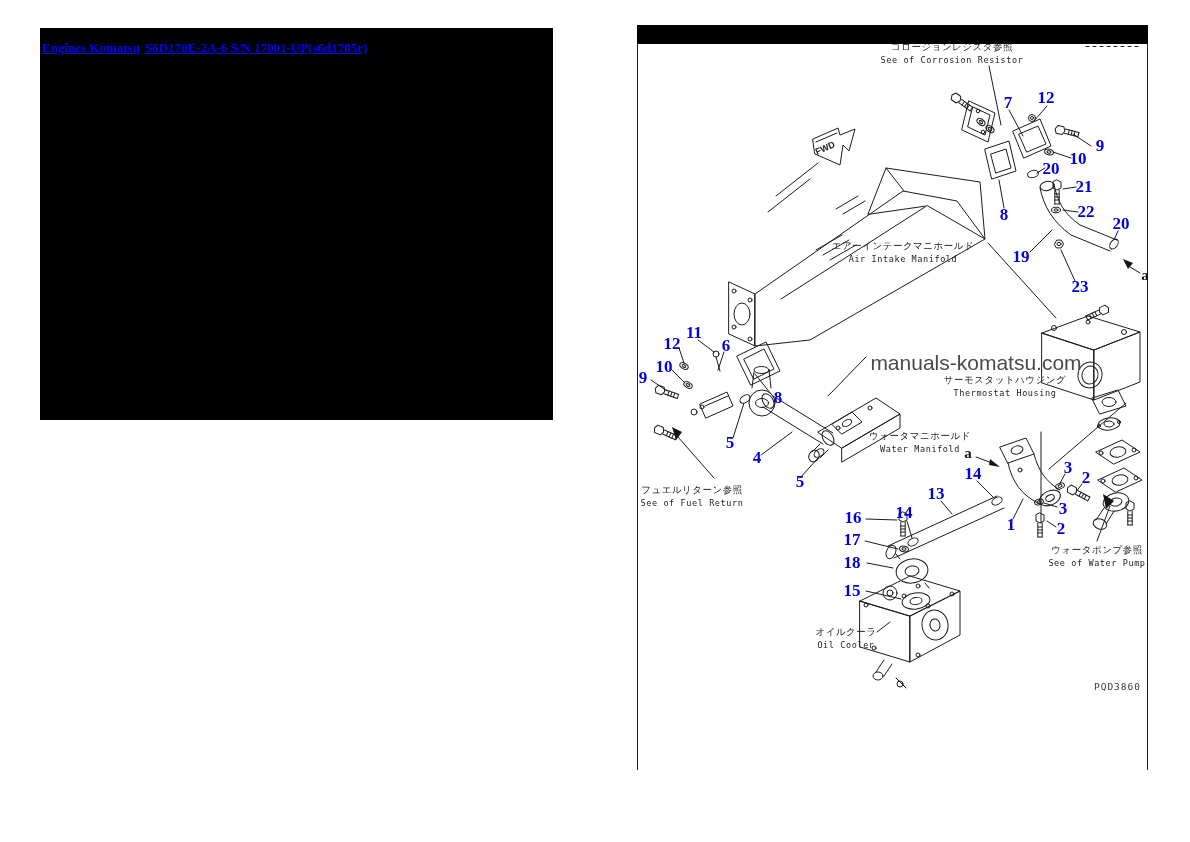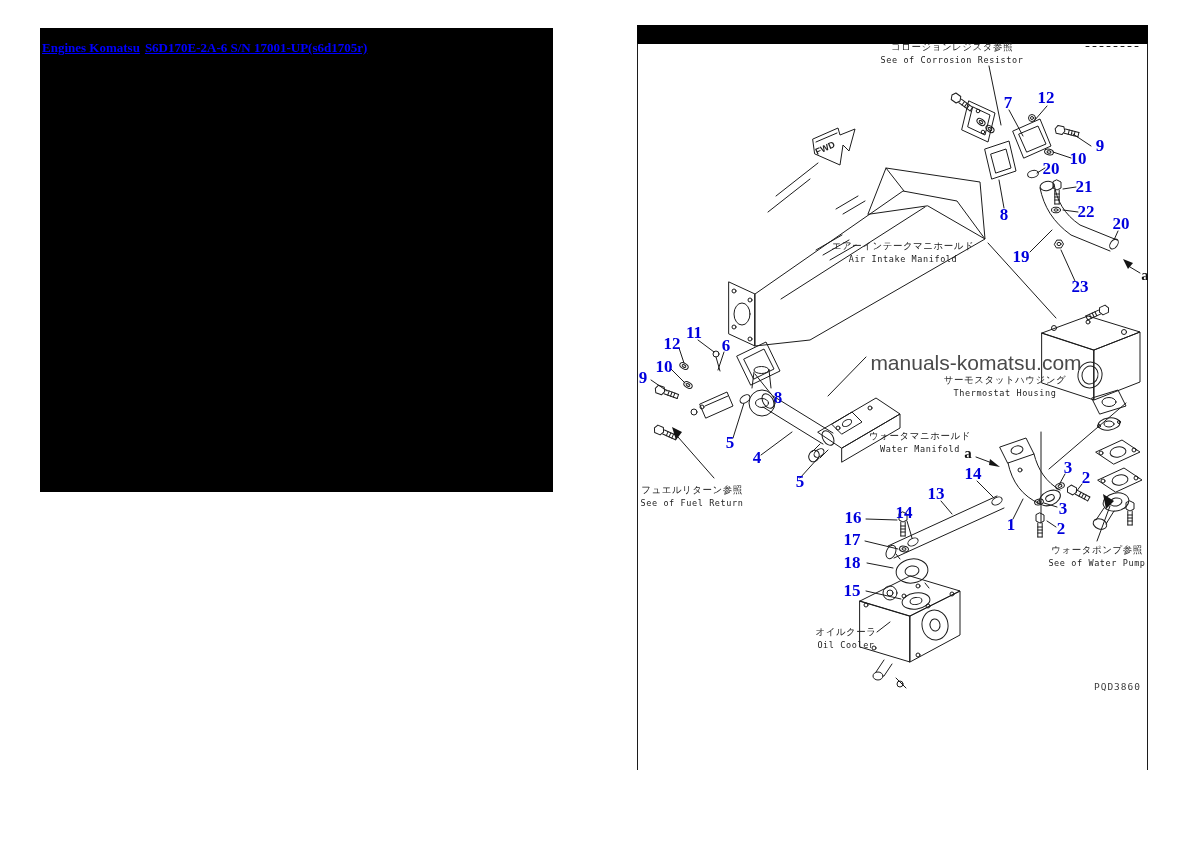--- a/index.html
+++ b/index.html
@@ -1,19 +1,19 @@
 <!DOCTYPE html>
 <html><head>
 <meta charset="utf-8">
 <style>
   * { margin:0; padding:0; box-sizing:border-box; }
   html,body { width:1190px; height:842px; background:#ffffff; overflow:hidden;
               font-family:"Liberation Sans", sans-serif; position:relative; }
 
-  .left-panel { position:absolute; left:40px; top:28px; width:513px; height:464px;
+  .left-panel { position:absolute; left:40px; top:28px; width:513px; height:392px;
                 background:#000; }
   .link-row { position:absolute; left:2px; top:12px; white-space:nowrap;
               font-family:"Liberation Serif", serif; font-weight:bold; font-size:13px; }
   .link-row a { color:#0000ff; text-decoration:underline; cursor:pointer; margin-right:5px; }
 
   .diagram-page { position:absolute; left:637px; top:25px; width:511px; height:745px; }
   .diagram-page svg { position:absolute; left:0; top:0; }
 
   .art { stroke:#1c1c1c; fill:none; stroke-width:1; stroke-linecap:round; stroke-linejoin:round; }
   .fillb { fill:#141414; stroke:none; }

